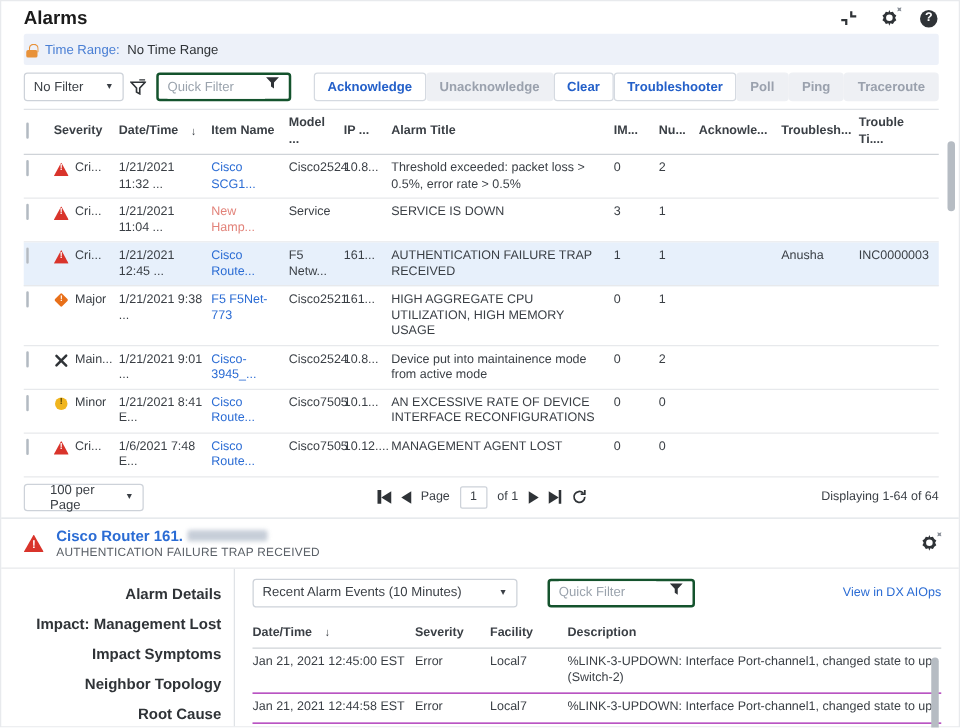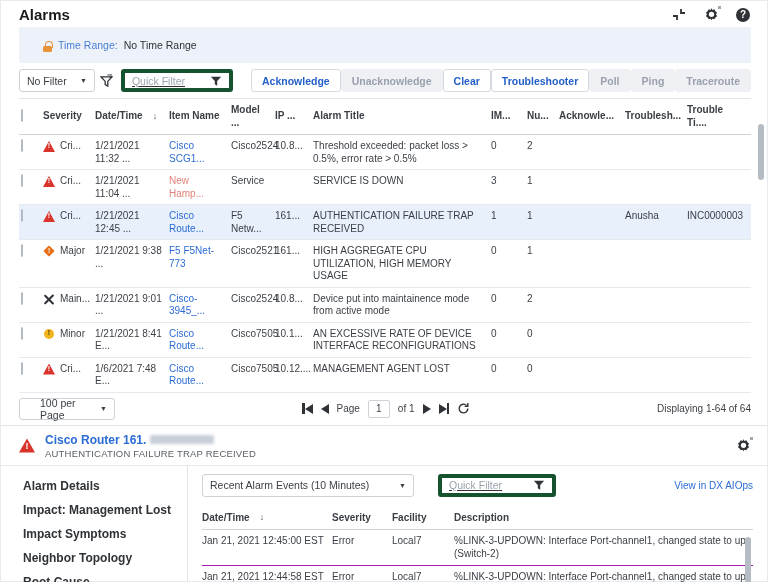--- a/index.html
+++ b/index.html
@@ -10,35 +10,35 @@
   
   .app-header { display:flex; align-items:center; justify-content:space-between; padding:5px 16px 2px 18px; }
   .app-title { font-size:15px; font-weight:700; color:#1b1b1b; }
   .hdr-icons { display:flex; align-items:center; gap:16px; }
   .icon-btn { width:16px; height:16px; display:flex; align-items:center; justify-content:center; cursor:pointer; position:relative; }
   .collapse-svg, .gear-svg, .refresh-svg { display:block; }
   .help-circle { width:14px; height:14px; border-radius:50%; background:#2f3337; color:#fff; font-size:10px; font-weight:700; display:flex; align-items:center; justify-content:center; }
   .sparkle { position:absolute; top:-2px; right:-3px; width:5px; height:5px; background:#8a9099; transform:rotate(45deg); clip-path:polygon(50% 0,65% 35%,100% 50%,65% 65%,50% 100%,35% 65%,0 50%,35% 35%); }
 
   
-  .time-bar { margin:2px 16px 0 18px; height:36px; background:#edf1f9; display:flex; align-items:center; gap:6px; padding:0 24px; border-radius:2px; }
+  .time-bar { margin:2px 16px 0 18px; height:25px; background:#edf1f9; display:flex; align-items:center; gap:6px; padding:0 2px; border-radius:2px; }
   .lock-icon { width:9px; height:11px; position:relative; margin-top:2px; }
   .lock-icon::before { content:""; position:absolute; top:0; left:1.5px; width:6px; height:6px; border:1.5px solid #e8923a; border-bottom:none; border-radius:4px 4px 0 0; }
   .lock-icon::after { content:""; position:absolute; bottom:0; left:0; width:9px; height:6px; background:#e8923a; border-radius:1.5px; }
   .time-label { font-size:10.5px; color:#4a7fd4; }
   .time-value { font-size:10.5px; color:#2f3337; font-weight:400; }
 
   
   .toolbar { display:flex; align-items:center; padding:6px 16px 6px 18px; gap:8px; }
   .select-box { display:flex; align-items:center; justify-content:space-between; border:1px solid #cdd2d9; border-radius:3px; background:#fff; height:23px; padding:0 7px; font-size:10.5px; color:#3a3f45; cursor:pointer; }
   .filter-select { width:126px; }
   .caret { font-size:7px; color:#3a3f45; margin-left:6px; }
   .funnel-svg { display:block; }
   .filter-edit { width:20px; display:flex; align-items:center; justify-content:center; cursor:pointer; margin-left:-3px; }
-  .quick-filter { display:flex; align-items:center; justify-content:space-between; border:4px solid #14532d; border-radius:3px; height:23px; width:112px; padding:0 7px;text-decoration:underline; }
+  .quick-filter { display:flex; justify-content:space-between; border:2px solid #14532d; border-radius:3px; height:23px; width:112px; padding:0 7px; }
   .quick-filter input { border:none; outline:none; width:78px; font-size:10.5px; color:#3a3f45; font-family:"Liberation Sans",sans-serif; }
   .quick-filter input::placeholder { color:#9aa3ad; }
   .btn-group { display:flex; align-items:center; gap:0; margin-left:10px; }
   .btn { height:23px; padding:0 10px; border-radius:3px; font-size:10.5px; font-weight:600; display:flex; align-items:center; cursor:pointer; white-space:nowrap; }
   .btn.primary { background:#fff; border:1px solid #d5dae1; color:#2460c9; }
   .btn.disabled { background:#eef0f4; border:1px solid #eef0f4; color:#9aa1ad; }
 
   
   .alarms-table { margin:0 16px 0 18px; position:relative; }
   .a-row { display:grid; grid-template-columns:24px 52px 74px 62px 44px 38px 178px 36px 32px 66px 62px auto; align-items:start; border-bottom:1px solid #e7e9ec; padding:5px 0 4px 0; font-size:10px; color:#3a3f45; }
@@ -85,21 +85,21 @@
   .dh-ico::before { content:""; position:absolute; inset:0; background:#d9342b; clip-path:polygon(50% 0,100% 100%,0 100%); }
   .dh-ico::after { content:"!"; position:absolute; left:0; right:0; top:2px; text-align:center; color:#fff; font-size:9px; font-weight:700; }
   .dh-title-row { display:flex; align-items:center; gap:4px; }
   .dh-title { font-size:12px; font-weight:700; color:#2b6cd4; cursor:pointer; }
   .redacted { display:inline-block; width:64px; height:9px; background:#b9c2cf; border-radius:2px; filter:blur(1.5px); opacity:.8; }
   .dh-sub { font-size:9.5px; color:#5a6067; letter-spacing:.2px; margin-top:1px; }
 
   
   .bottom { flex:1; display:flex; min-height:0; position:relative; }
   .side-nav { width:187px; border-right:1px solid #e0e3e7; padding-top:8px; flex:0 0 187px; }
-  .nav-item { font-size:12px; font-weight:600; color:#2f3337; padding:5px 10px 5px 22px; cursor:pointer; position:relative; white-space:nowrap; }
+  .nav-item { font-size:12px; font-weight:600; color:#2f3337; padding:5px 10px 5px 22px; cursor:pointer; position:relative; white-space:nowrap;text-align:right; }
 
   .log-panel { flex:1; padding:8px 14px 0 14px; position:relative; min-width:0; }
   .log-controls { display:flex; align-items:center; gap:24px; }
   .range-select { width:212px; }
   .log-qf { width:118px; }
   .aiops-link { margin-left:auto; font-size:10px; color:#2b6cd4; cursor:pointer; white-space:nowrap; }
   .log-table { margin-top:10px; position:relative; }
   .l-row { display:grid; grid-template-columns:130px 60px 62px auto; border-bottom:1px solid #a21caf; padding:5px 0; font-size:10px; color:#3a3f45; }
   .l-head { font-weight:700; border-bottom:1px solid #cfd3d8; color:#3a3f45; }
   .log-scroll { top:30px; height:62px; right:2px; }

